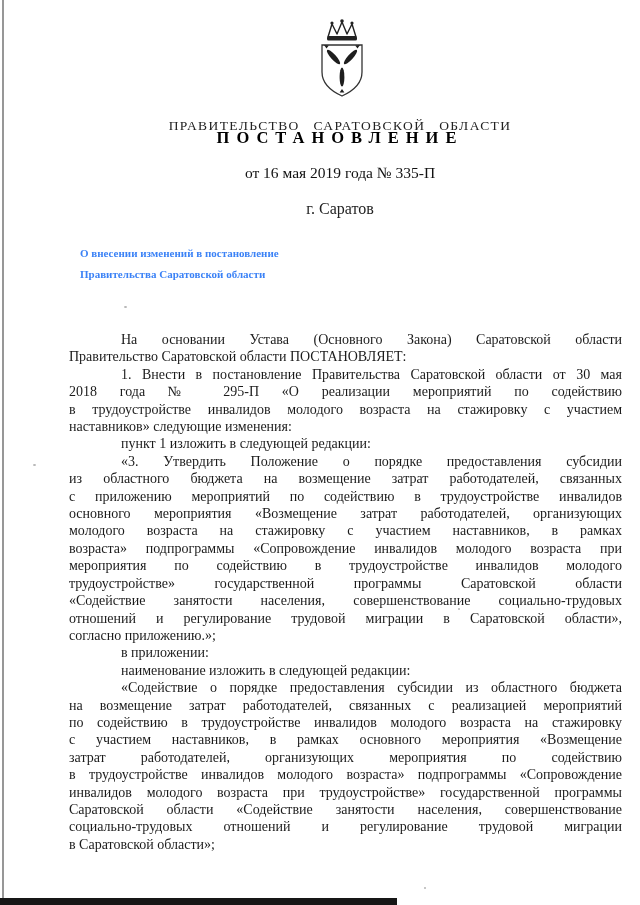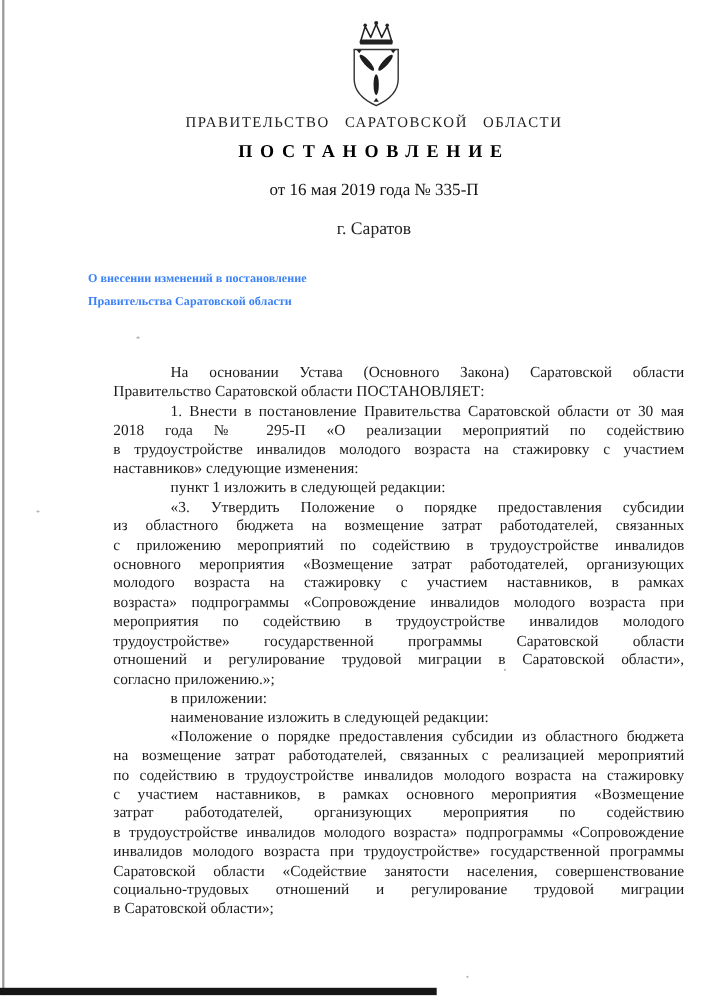--- a/index.html
+++ b/index.html
@@ -12,35 +12,35 @@
   .scan-bottom-bar { position:absolute; left:0; top:898px; width:397px; height:7px; background:#161616; }
   .speck { position:absolute; background:#b5b5b5; border-radius:50%; }
   .speck.s1 { left:33px;  top:464px; width:3px; height:2px; }
   .speck.s2 { left:124px; top:306px; width:3px; height:2px; }
   .speck.s3 { left:458px; top:608px; width:2px; height:2px; }
   .speck.s4 { left:424px; top:887px; width:2px; height:2px; }
 
   
   .hdr { position:absolute; left:40px; width:600px; text-align:center; white-space:nowrap; }
   .arms { position:absolute; left:306px; top:17px; width:72px; height:86px; }
-  .org-name  { top:103px; font-size:13.5px; letter-spacing:1.4px; word-spacing:9px; color:#222; }
+  .org-name  { top:118px; font-size:13.5px; letter-spacing:1.4px; word-spacing:9px; color:#222; }
   .doc-type  { top:128px; font-size:16.5px; font-weight:bold; letter-spacing:7px; color:#000000; }
   .doc-date  { top:164px; font-size:15.5px; color:#111; }
   .doc-city  { top:200px; font-size:16px;   color:#222; }
 
   
   .doc-title { position:absolute; left:80px; top:243px; width:520px;
                font-size:11px; font-weight:bold; line-height:21px; color:#3b82f6; }
   .title-line { white-space:nowrap; }
 
   
   .doc-body { position:absolute; left:69px; top:331px; width:553px;
               font-size:14px; line-height:17.4px; color:#1b1b1b; }
   .para { margin:0; }
-  .bl  { text-align:justify; text-align-last:justify;margin-left:34px; }
+  .bl  { text-align:justify; text-align-last:justify; }
   .bl.ind { text-indent:52px; }
   .bl.fin { text-align-last:left; }
 </style>
 </head>
 <body>
 
 <div class="page">
 
   <div class="scan-left-line"></div>
   <div class="scan-bottom-bar"></div>
@@ -97,31 +97,32 @@
       </div>
       <div class="para">
         <div class="bl ind">«3. Утвердить Положение о порядке предоставления субсидии</div>
         <div class="bl">из областного бюджета на возмещение затрат работодателей, связанных</div>
         <div class="bl">с приложению мероприятий по содействию в трудоустройстве инвалидов</div>
         <div class="bl">основного мероприятия «Возмещение затрат работодателей, организующих</div>
         <div class="bl">молодого возраста на стажировку с участием наставников, в рамках</div>
         <div class="bl">возраста» подпрограммы «Сопровождение инвалидов молодого возраста при</div>
         <div class="bl">мероприятия по содействию в трудоустройстве инвалидов молодого</div>
         <div class="bl">трудоустройстве» государственной программы Саратовской области</div>
+        <div class="bl">«Содействие занятости населения, совершенствование социально-трудовых</div>
         <div class="bl">отношений и регулирование трудовой миграции в Саратовской области»,</div>
         <div class="bl fin">согласно приложению.»;</div>
       </div>
       <div class="para">
         <div class="bl ind fin">в приложении:</div>
       </div>
       <div class="para">
         <div class="bl ind fin">наименование изложить в следующей редакции:</div>
       </div>
       <div class="para">
-        <div class="bl ind">«Положение о порядке предоставления субсидии из областного бюджета</div>
+        <div class="bl ind">«Содействие о порядке предоставления субсидии из областного бюджета</div>
         <div class="bl">на возмещение затрат работодателей, связанных с реализацией мероприятий</div>
         <div class="bl">по содействию в трудоустройстве инвалидов молодого возраста на стажировку</div>
         <div class="bl">с участием наставников, в рамках основного мероприятия «Возмещение</div>
         <div class="bl">затрат работодателей, организующих мероприятия по содействию</div>
         <div class="bl">в трудоустройстве инвалидов молодого возраста» подпрограммы «Сопровождение</div>
         <div class="bl">инвалидов молодого возраста при трудоустройстве» государственной программы</div>
         <div class="bl">Саратовской области «Содействие занятости населения, совершенствование</div>
         <div class="bl">социально-трудовых отношений и регулирование трудовой миграции</div>
         <div class="bl fin">в Саратовской области»;</div>
       </div>

